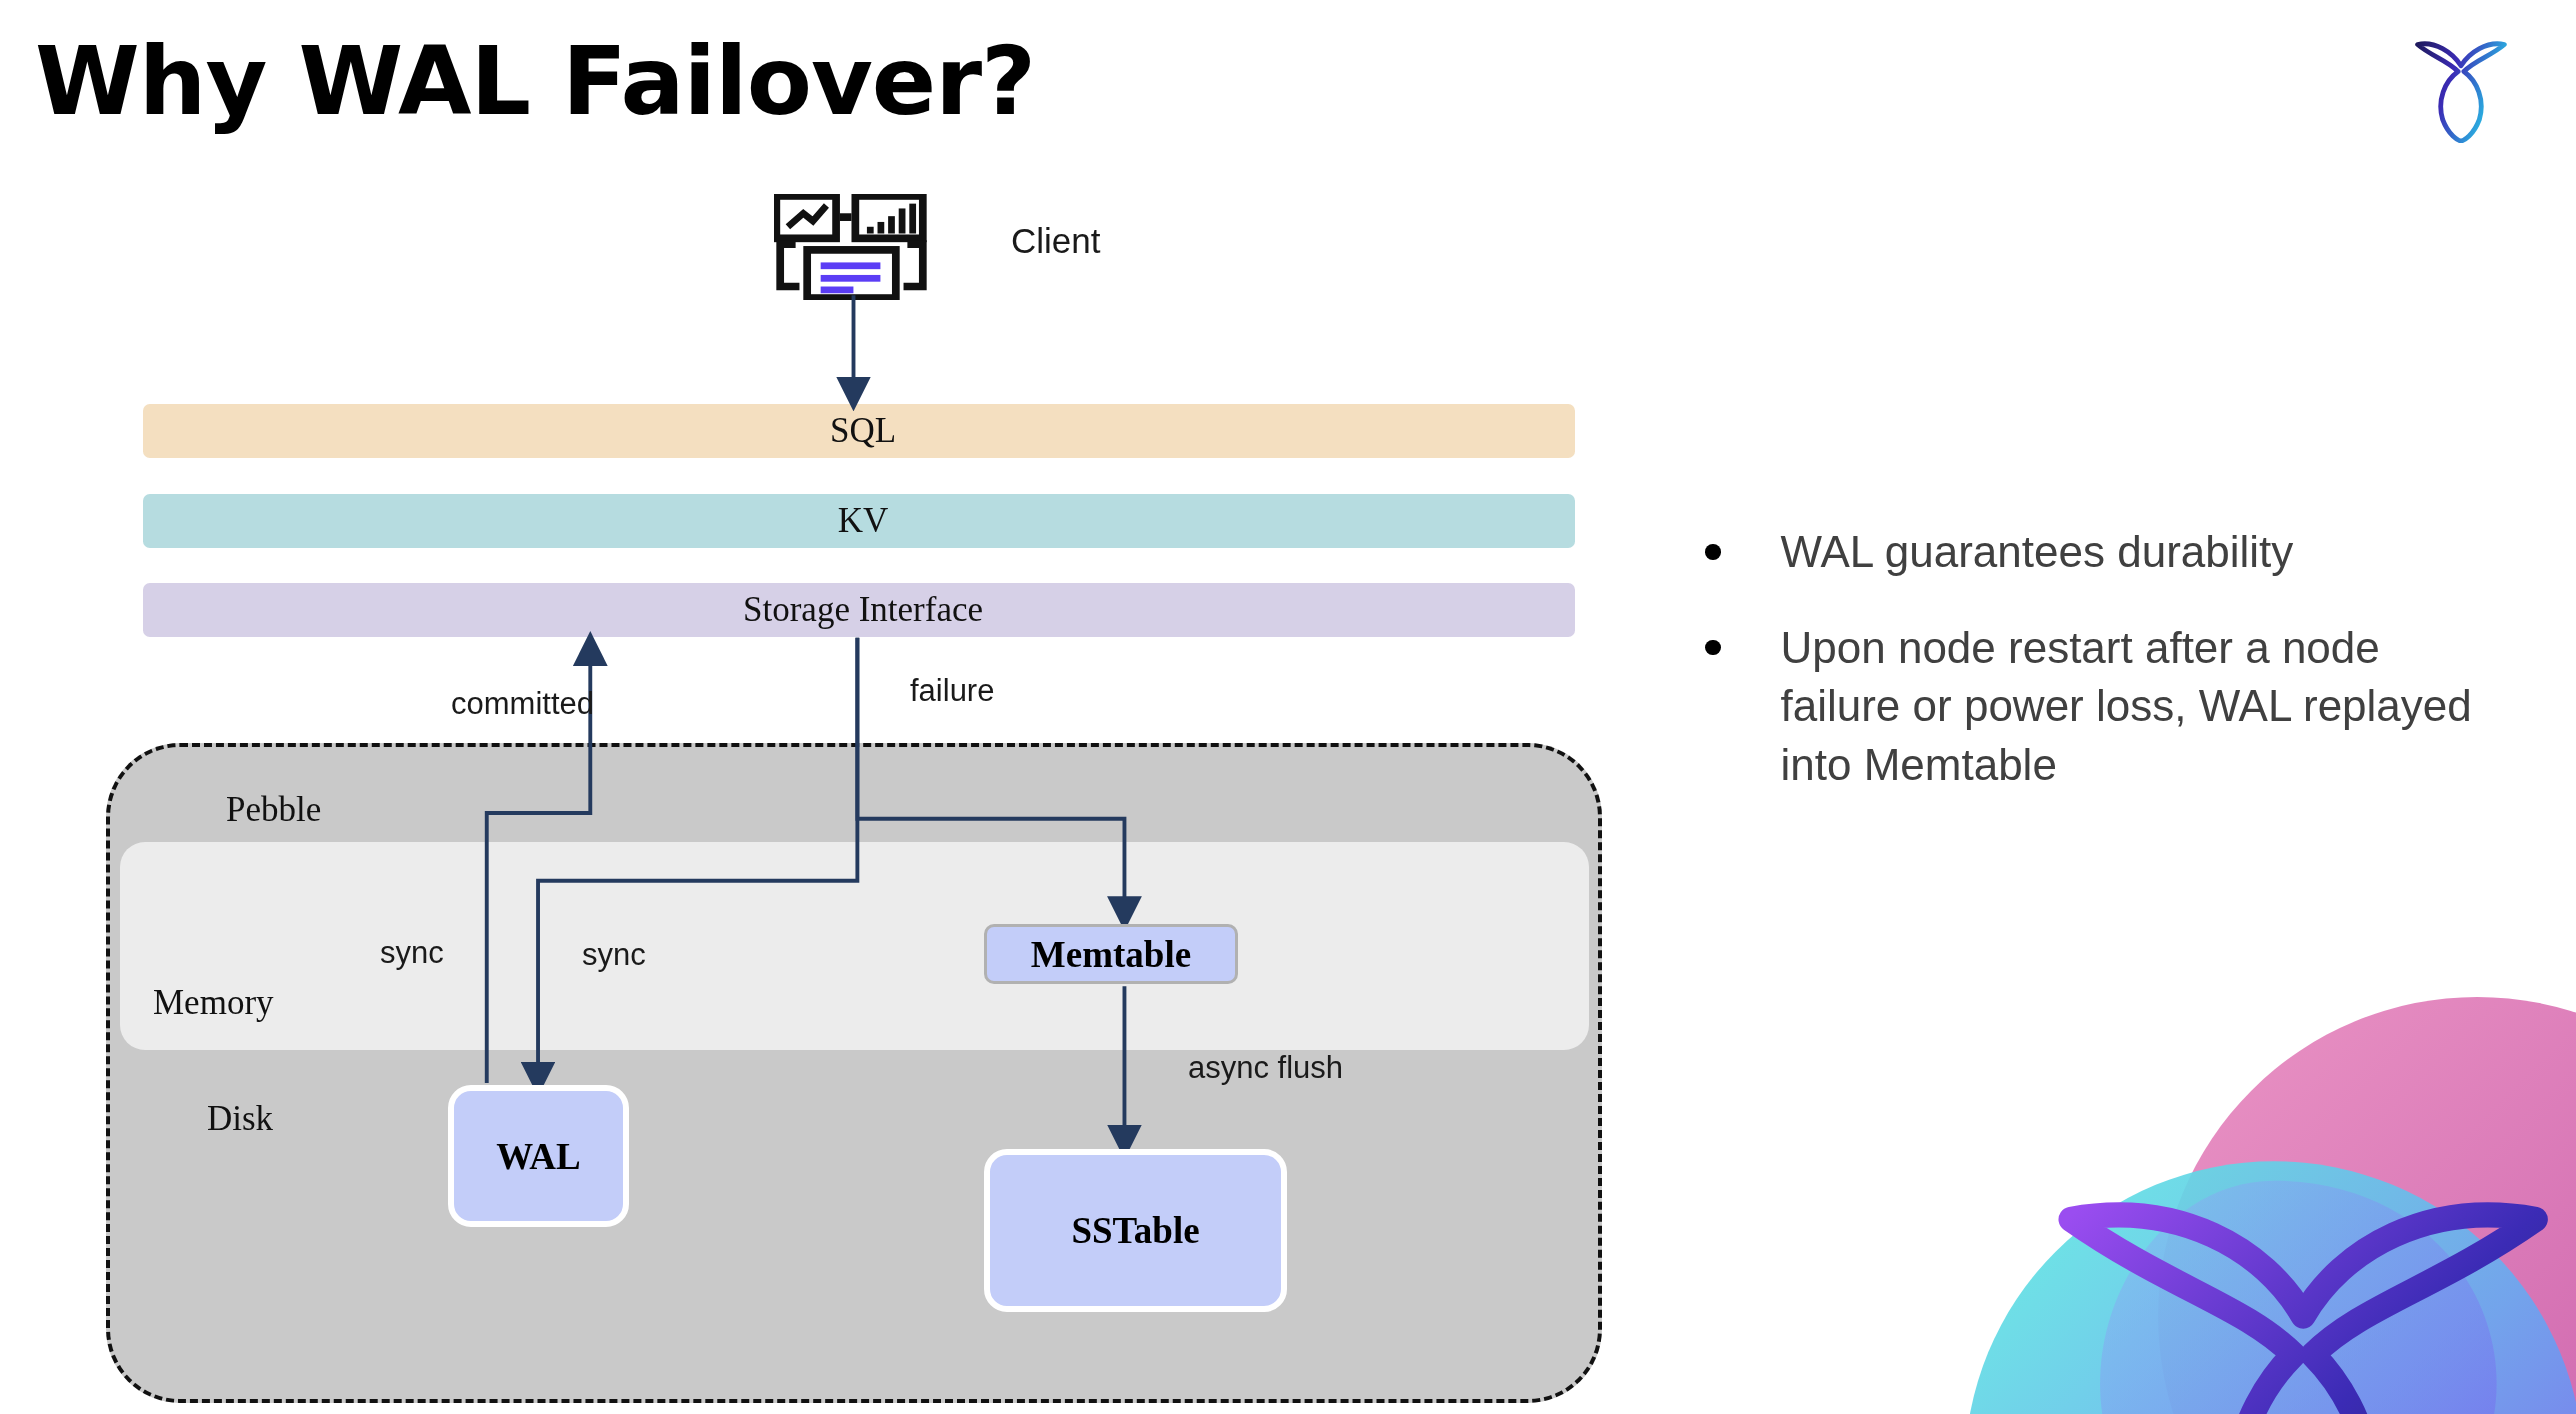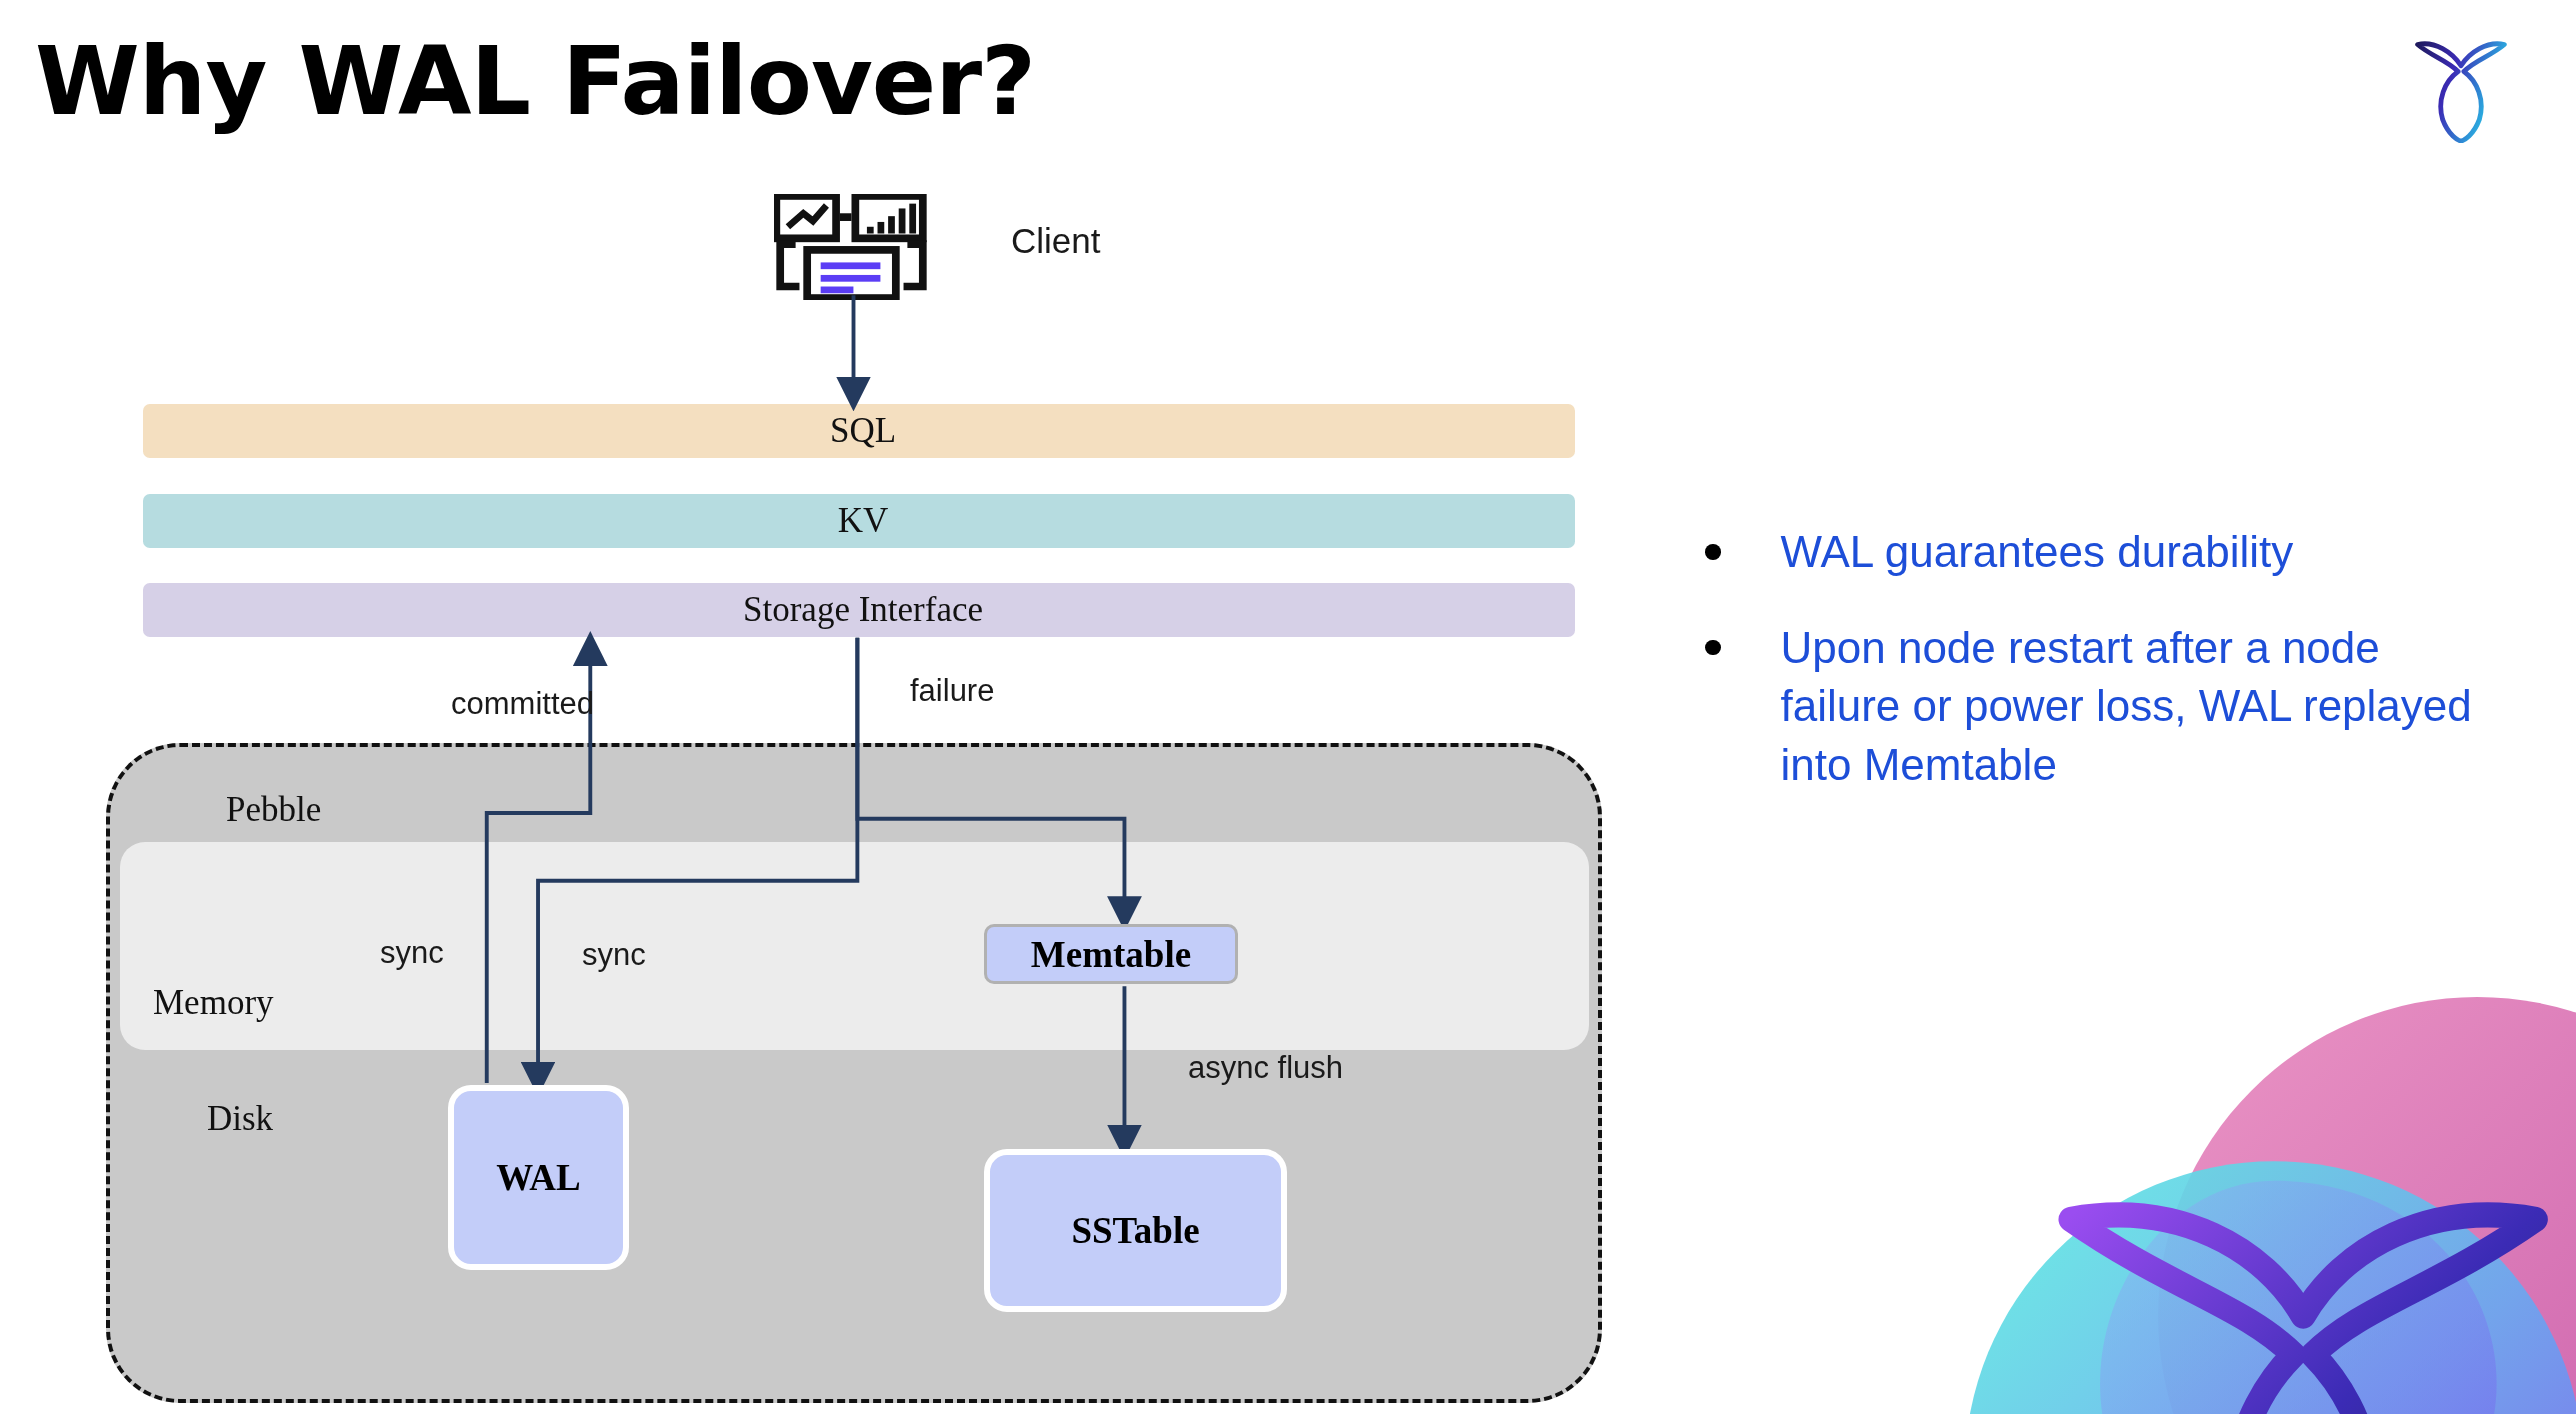--- a/index.html
+++ b/index.html
@@ -136,21 +136,21 @@
     top: 924px;
     width: 254px;
     height: 60px;
     border: 3.9px solid #b1b1b1;
     border-radius: 10px;
   }
   #node-wal {
     left: 448px;
     top: 1085px;
     width: 181px;
-    height: 185px;
+    height: 142px;
     border: 6.8px solid #ffffff;
     border-radius: 23px;
   }
   #node-sstable {
     left: 984px;
     top: 1149px;
     width: 303px;
     height: 163px;
     border: 6.8px solid #ffffff;
     border-radius: 23px;
@@ -198,21 +198,21 @@
     height: 15.5px;
     border-radius: 50%;
     background: #000000;
     margin-top: 21px;
     margin-right: 60px;
   }
   .bullet-text {
     font-family: "Liberation Sans", sans-serif;
     font-size: 44px;
     line-height: 1.33;
-    color: #1d4ed8;
+    color: #404040;
   }
 </style>
 </head>
 <body>
 
 <div id="slide">
 
   <div id="title">Why WAL Failover?</div>
 
   <div id="logo">

